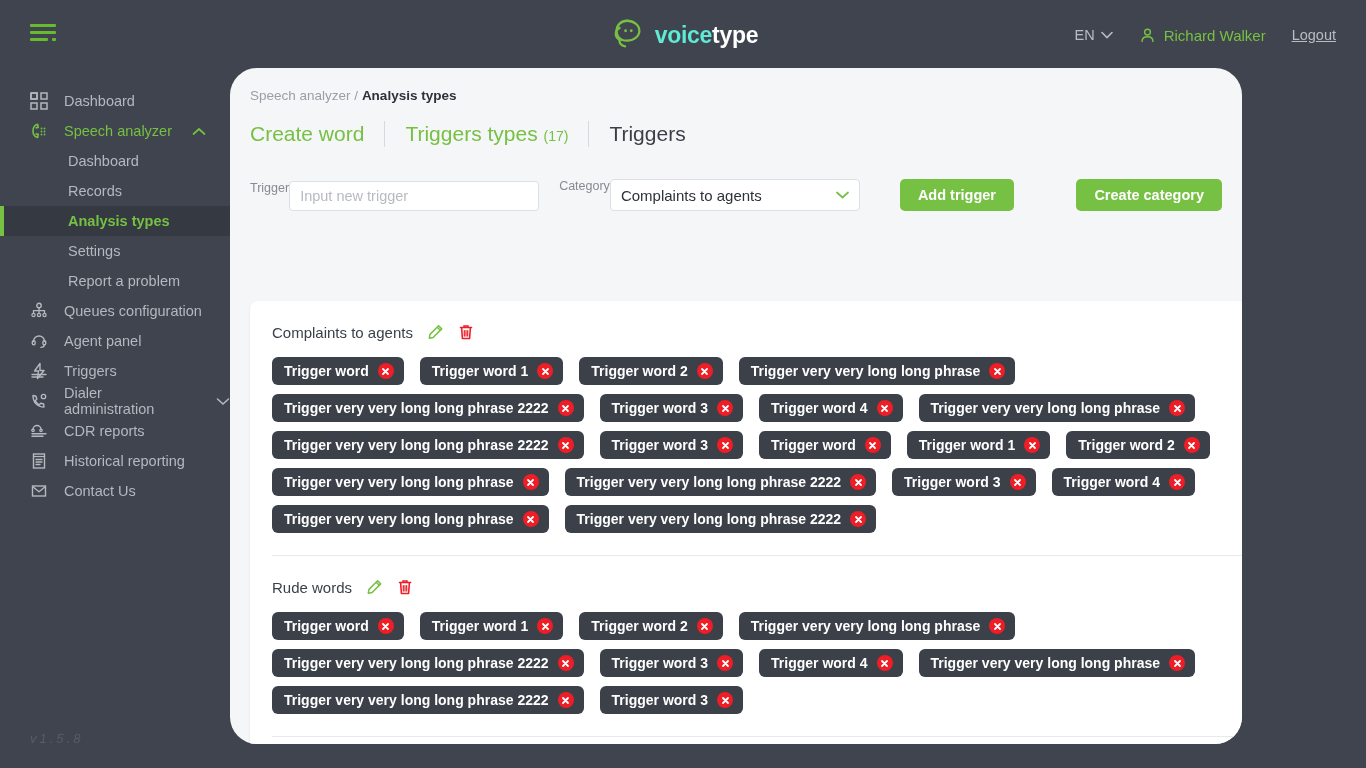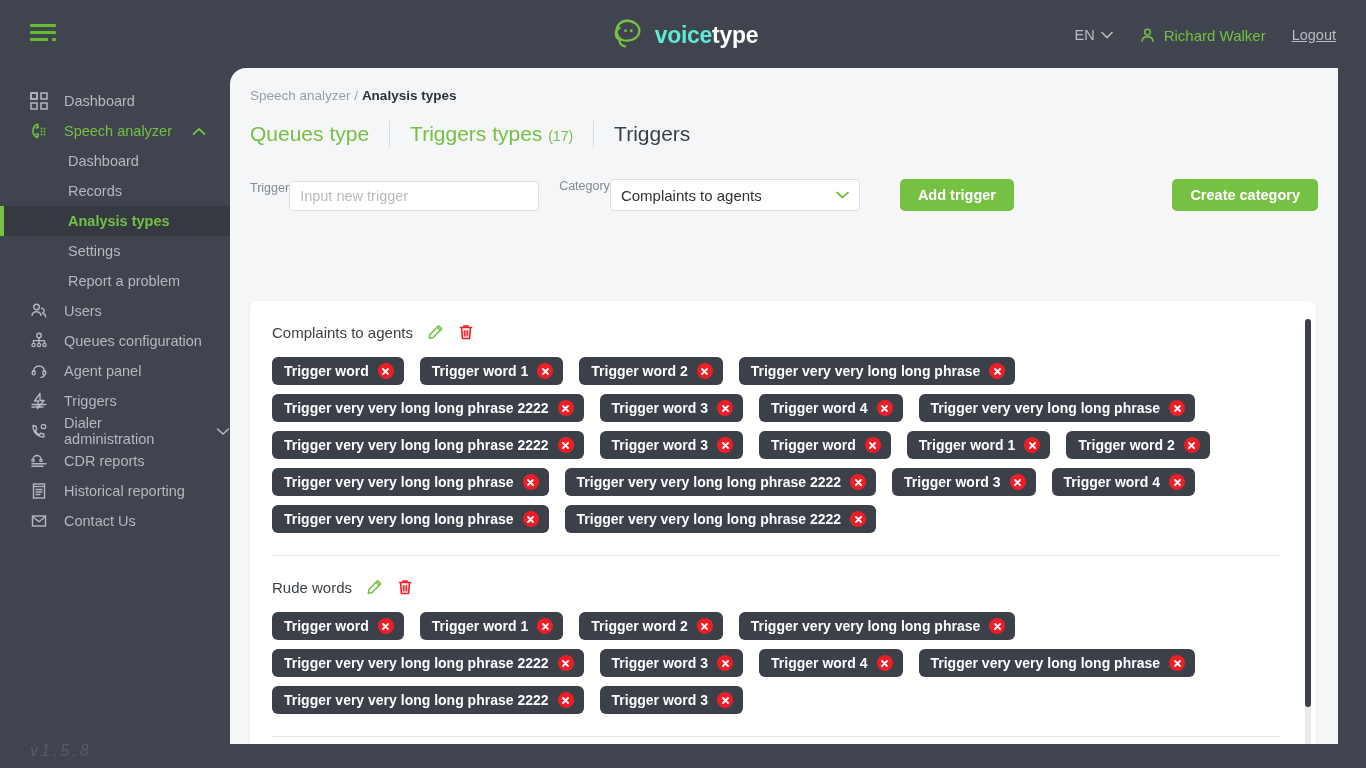--- a/index.html
+++ b/index.html
@@ -62,31 +62,32 @@
   .sub-item {
     display: flex; align-items: center; height: 30px;
     padding-left: 68px; color: #b4b8bf; font-size: 14.5px; cursor: pointer;
   }
   .sub-item.active {
     background: #343942; color: #76c043; font-weight: 700;
     border-left: 4px solid #76c043; padding-left: 64px;
   }
   .caret { margin-left: 6px; display: inline-flex; }
   .version {
-    position: absolute; left: 30px; bottom: 8px;
-    color: #575d67; font-size: 16px; letter-spacing: 3px; font-style: italic;
+    position: absolute; left: 30px; bottom: 22px;
+    color: #575d67; font-size: 13px; letter-spacing: 3px; font-style: italic;
   }
 
   
   .content {
     position: absolute; left: 230px; top: 68px;
-    width: 1108px; height: 676px;
+    width: 1012px; height: 676px;
     background: #f5f6f7;
     border-top-left-radius: 16px;
     overflow: hidden;
+    border-radius: 27px;
   }
   .breadcrumb { padding: 20px 0 0 20px; font-size: 13.5px; }
   .breadcrumb .crumb { color: #9a9ea5; cursor: pointer; }
   .breadcrumb .sep { color: #9a9ea5; }
   .breadcrumb .current { color: #2d3138; font-weight: 700; }
 
   .tabs { display: flex; align-items: center; padding: 18px 0 0 20px; gap: 0; }
   .tab { font-size: 21px; color: #76c043; cursor: pointer; padding: 0 20px; }
   .tab:first-child { padding-left: 0; }
   .tab.active { color: #3a3f48; }
@@ -242,30 +243,20 @@
     <div class="sub-item active">
       <span>Analysis types</span>
     </div>
     <div class="sub-item">
       <span>Settings</span>
     </div>
     <div class="sub-item">
       <span>Report a problem</span>
     </div>
 
-    <div class="nav-item">
-      <span class="nav-icon">
-        <svg width="18" height="18" viewBox="0 0 18 18">
-          <circle cx="6.5" cy="5" r="2.8" fill="none" stroke="#b4b8bf" stroke-width="1.4"></circle>
-          <path d="M2 14c0-2.6 2-4.3 4.5-4.3S11 11.4 11 14" fill="none" stroke="#b4b8bf" stroke-width="1.4"></path>
-          <path d="M11.5 6.3a2.6 2.6 0 011.8 4.5M12.5 11.2c2 .5 3.2 1.8 3.2 3.8" fill="none" stroke="#b4b8bf" stroke-width="1.4" stroke-linecap="round"></path>
-        </svg>
-      </span>
-      <span>Users</span>
-    </div>
 
     <div class="nav-item">
       <span class="nav-icon">
         <svg width="18" height="18" viewBox="0 0 18 18">
           <circle cx="9" cy="3.5" r="2.2" fill="none" stroke="#b4b8bf" stroke-width="1.4"></circle>
           <path d="M9 5.7v3M9 8.7H3.5v2.6M9 8.7h5.5v2.6M9 8.7v2.6" fill="none" stroke="#b4b8bf" stroke-width="1.3"></path>
           <circle cx="3.5" cy="13" r="1.6" fill="none" stroke="#b4b8bf" stroke-width="1.3"></circle>
           <circle cx="9" cy="13" r="1.6" fill="none" stroke="#b4b8bf" stroke-width="1.3"></circle>
           <circle cx="14.5" cy="13" r="1.6" fill="none" stroke="#b4b8bf" stroke-width="1.3"></circle>
         </svg>
@@ -350,21 +341,21 @@
 <div class="content">
 
   <div class="breadcrumb">
     <span class="crumb">Speech analyzer</span>
     <span class="sep">/</span>
     <span class="current">Analysis types</span>
   </div>
 
   <div class="tabs">
     <div class="tab">
-      <span>Queues type</span>
+      <span>Create word</span>
     </div>
     <div class="tab-div"></div>
     <div class="tab">
       <span>Triggers types</span>
       <span class="count">(17)</span>
     </div>
     <div class="tab-div"></div>
     <div class="tab active">
       <span>Triggers</span>
     </div>

